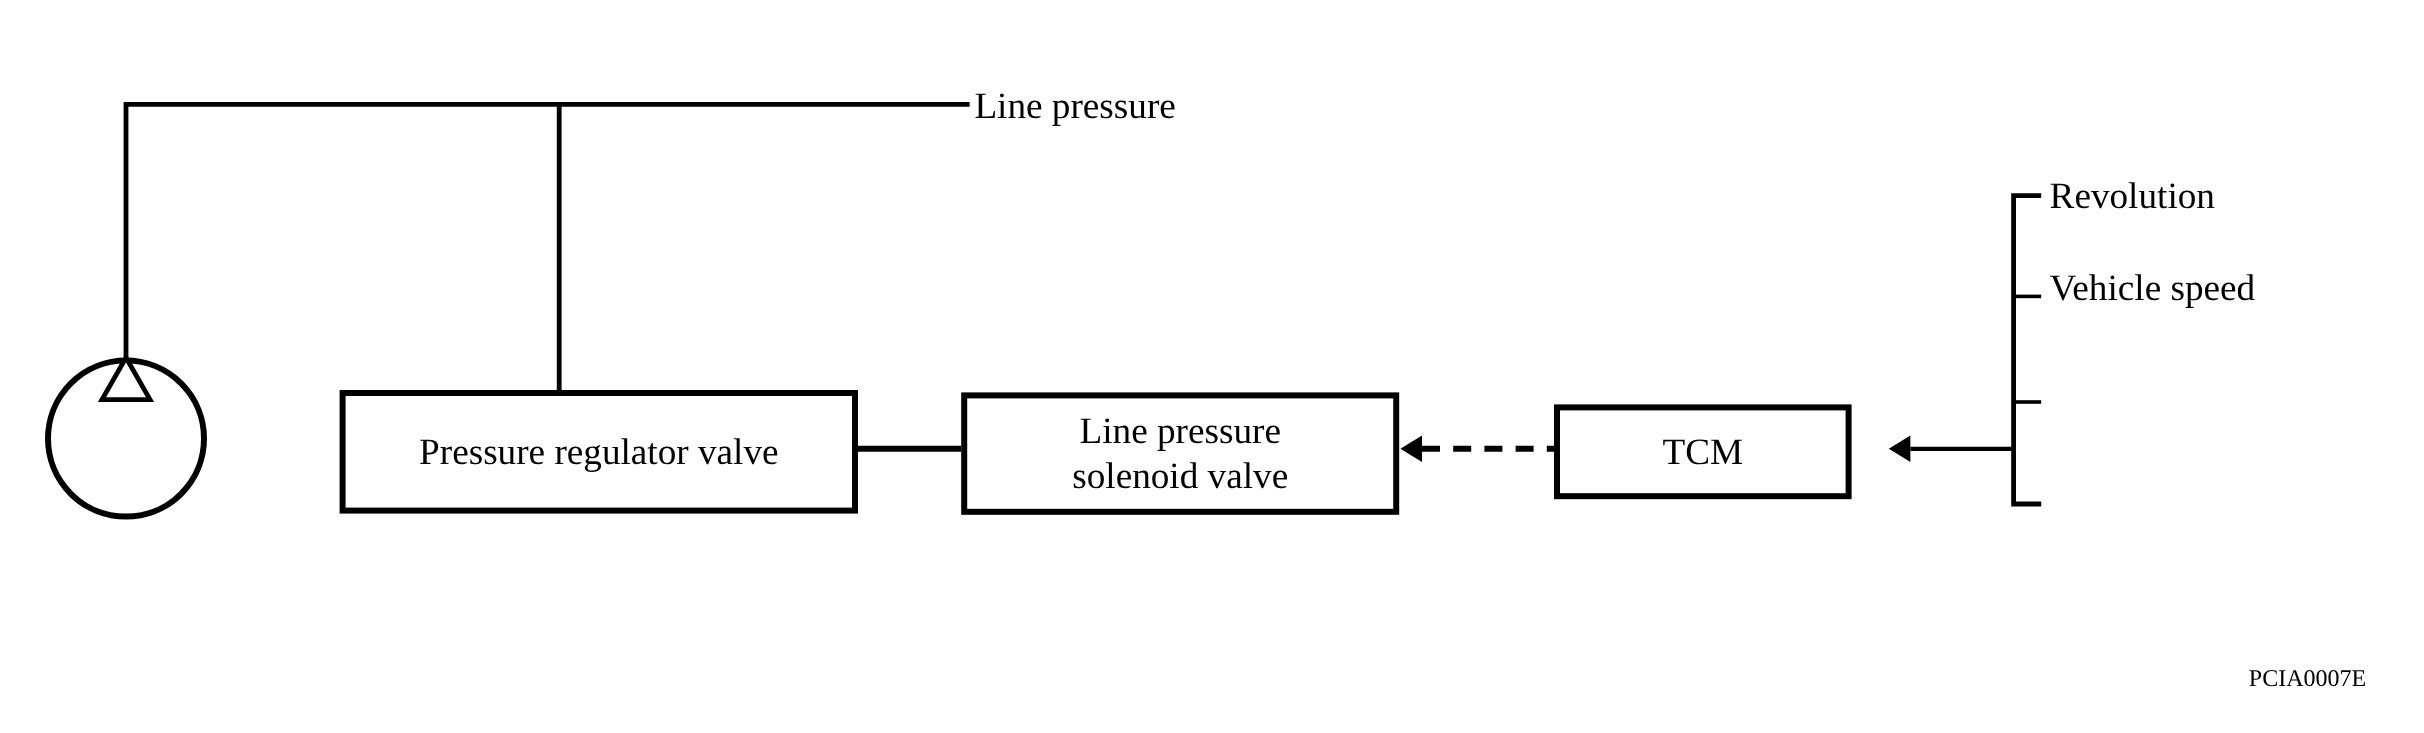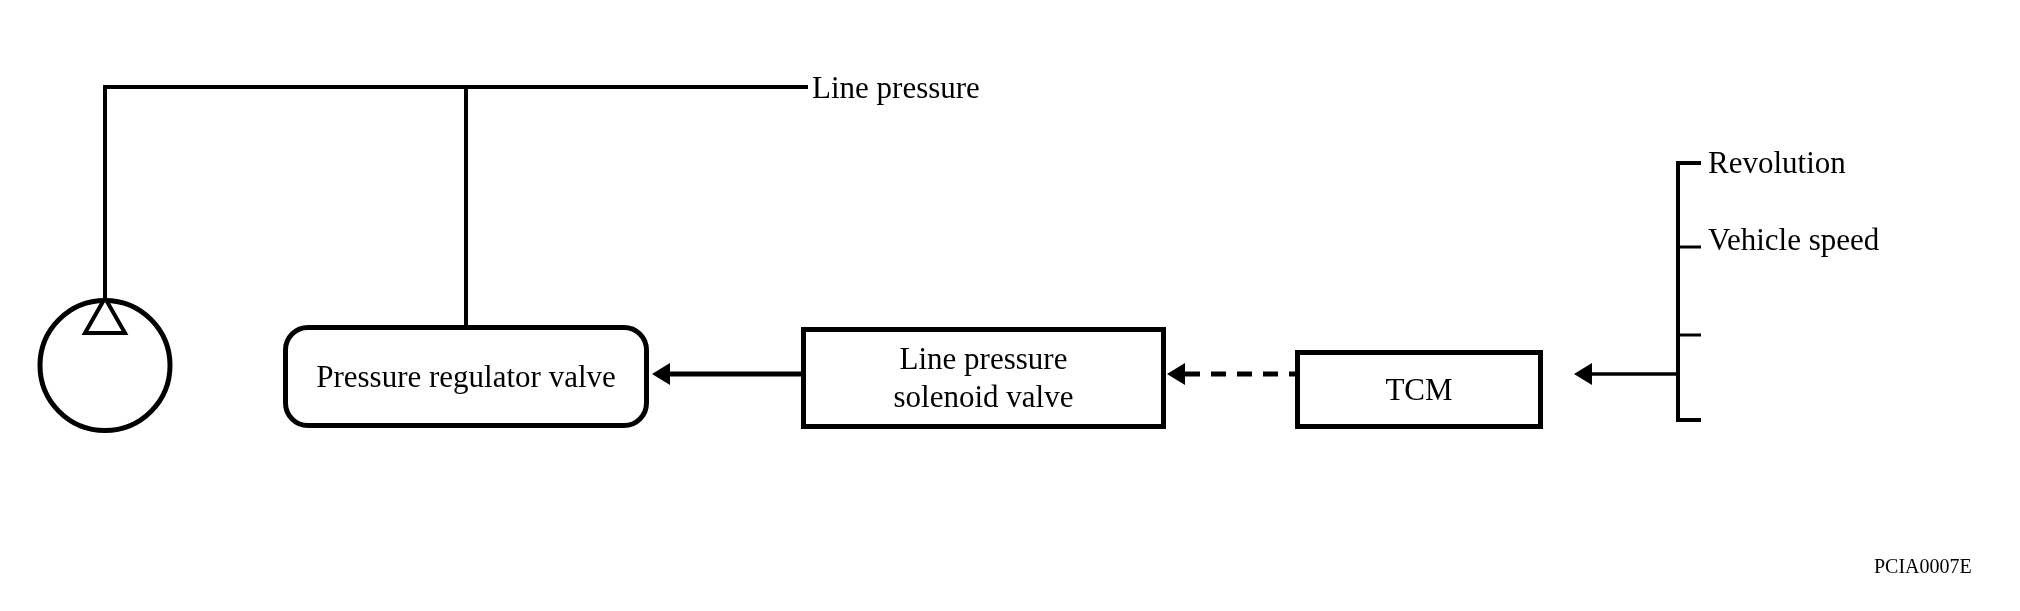--- a/index.html
+++ b/index.html
@@ -30,23 +30,23 @@
     background: #ffffff;
     display: flex;
     flex-direction: column;
     align-items: center;
     justify-content: center;
     text-align: center;
     font-size: 31px;
     line-height: 38px;
     white-space: nowrap;
   }
-  #box-regulator { left: 283px; top: 325px; width: 366px; height: 103px; border-radius: 25px; }
+  #box-regulator { left: 283px; top: 325px; width: 432px; height: 103px; }
   #box-solenoid  { left: 801px; top: 327px; width: 365px; height: 102px; }
-  #box-tcm       { left: 1295px; top: 350px; width: 248px; height: 79px; }
+  #box-tcm       { left: 1295px; top: 337px; width: 248px; height: 79px; }
 
   .float-label {
     position: absolute;
     font-size: 31px;
     line-height: 36px;
     white-space: nowrap;
   }
   #label-line-pressure { left: 812px; top: 70px; }
   #input-label-0 { left: 1708px; top: 145px; text-align: right; }
   #input-label-1 { left: 1708px; top: 222px; }

